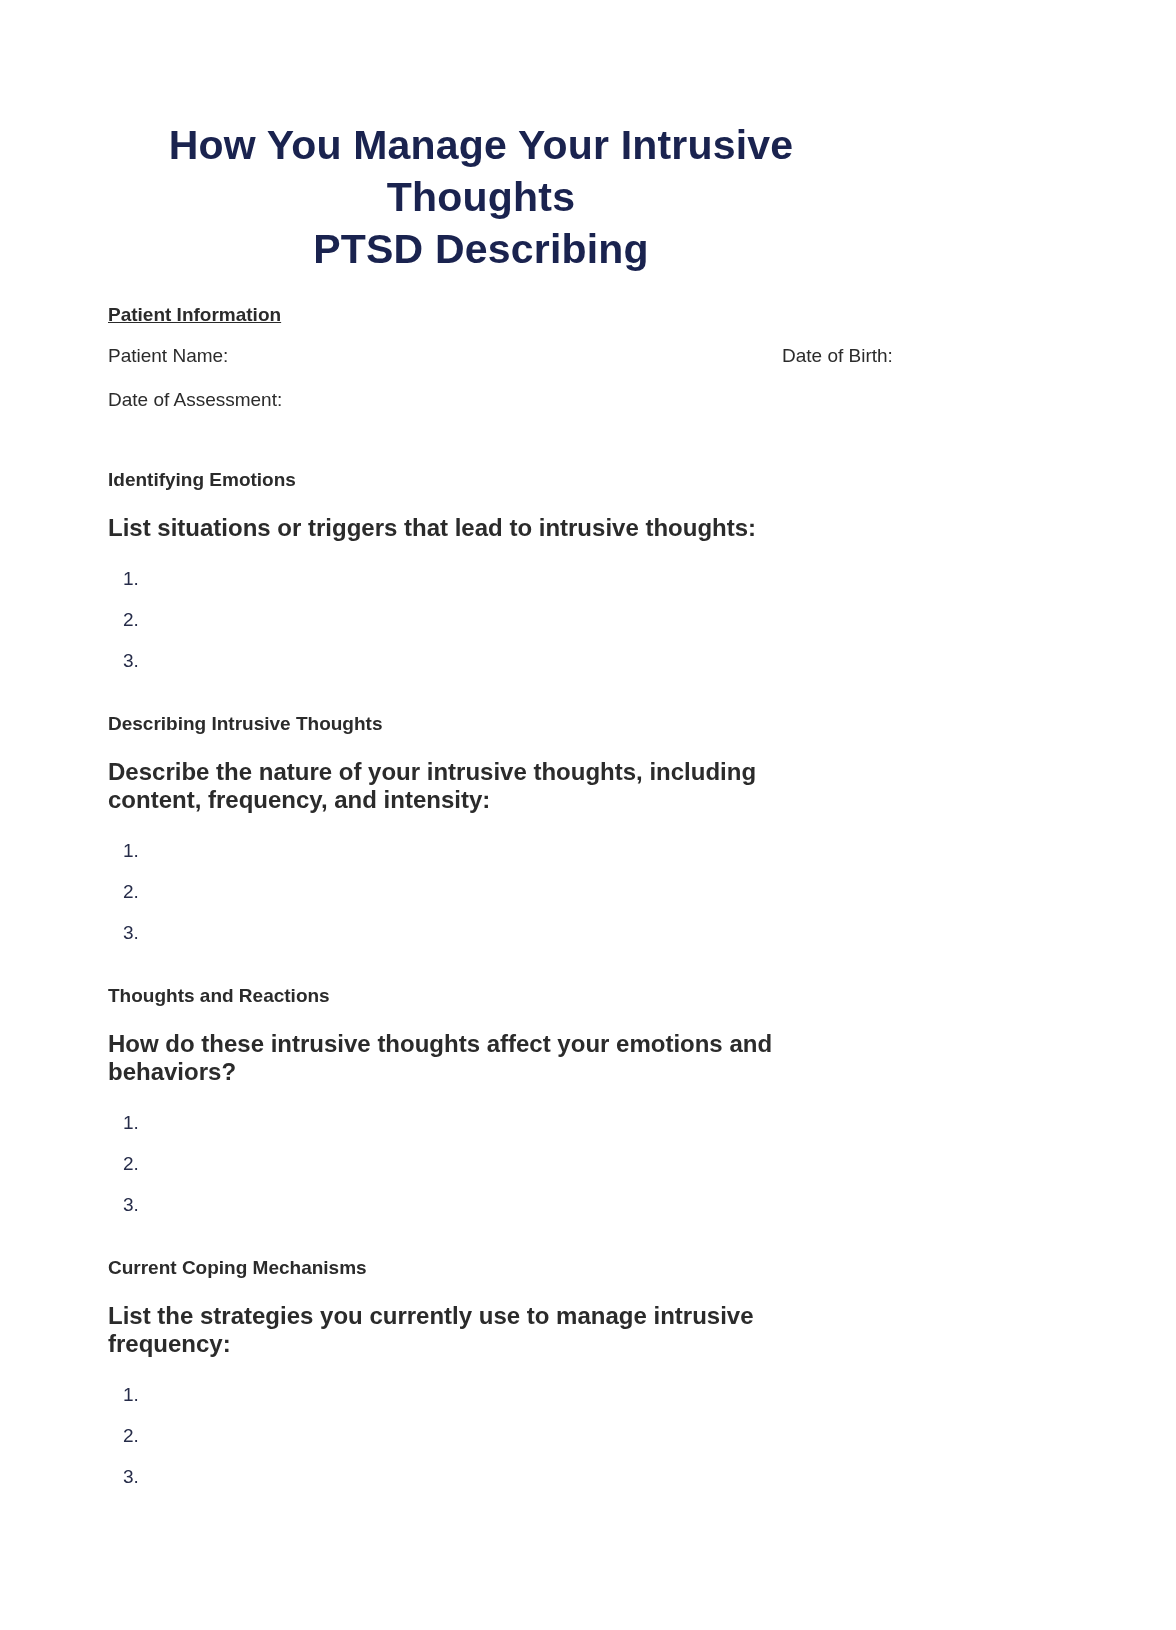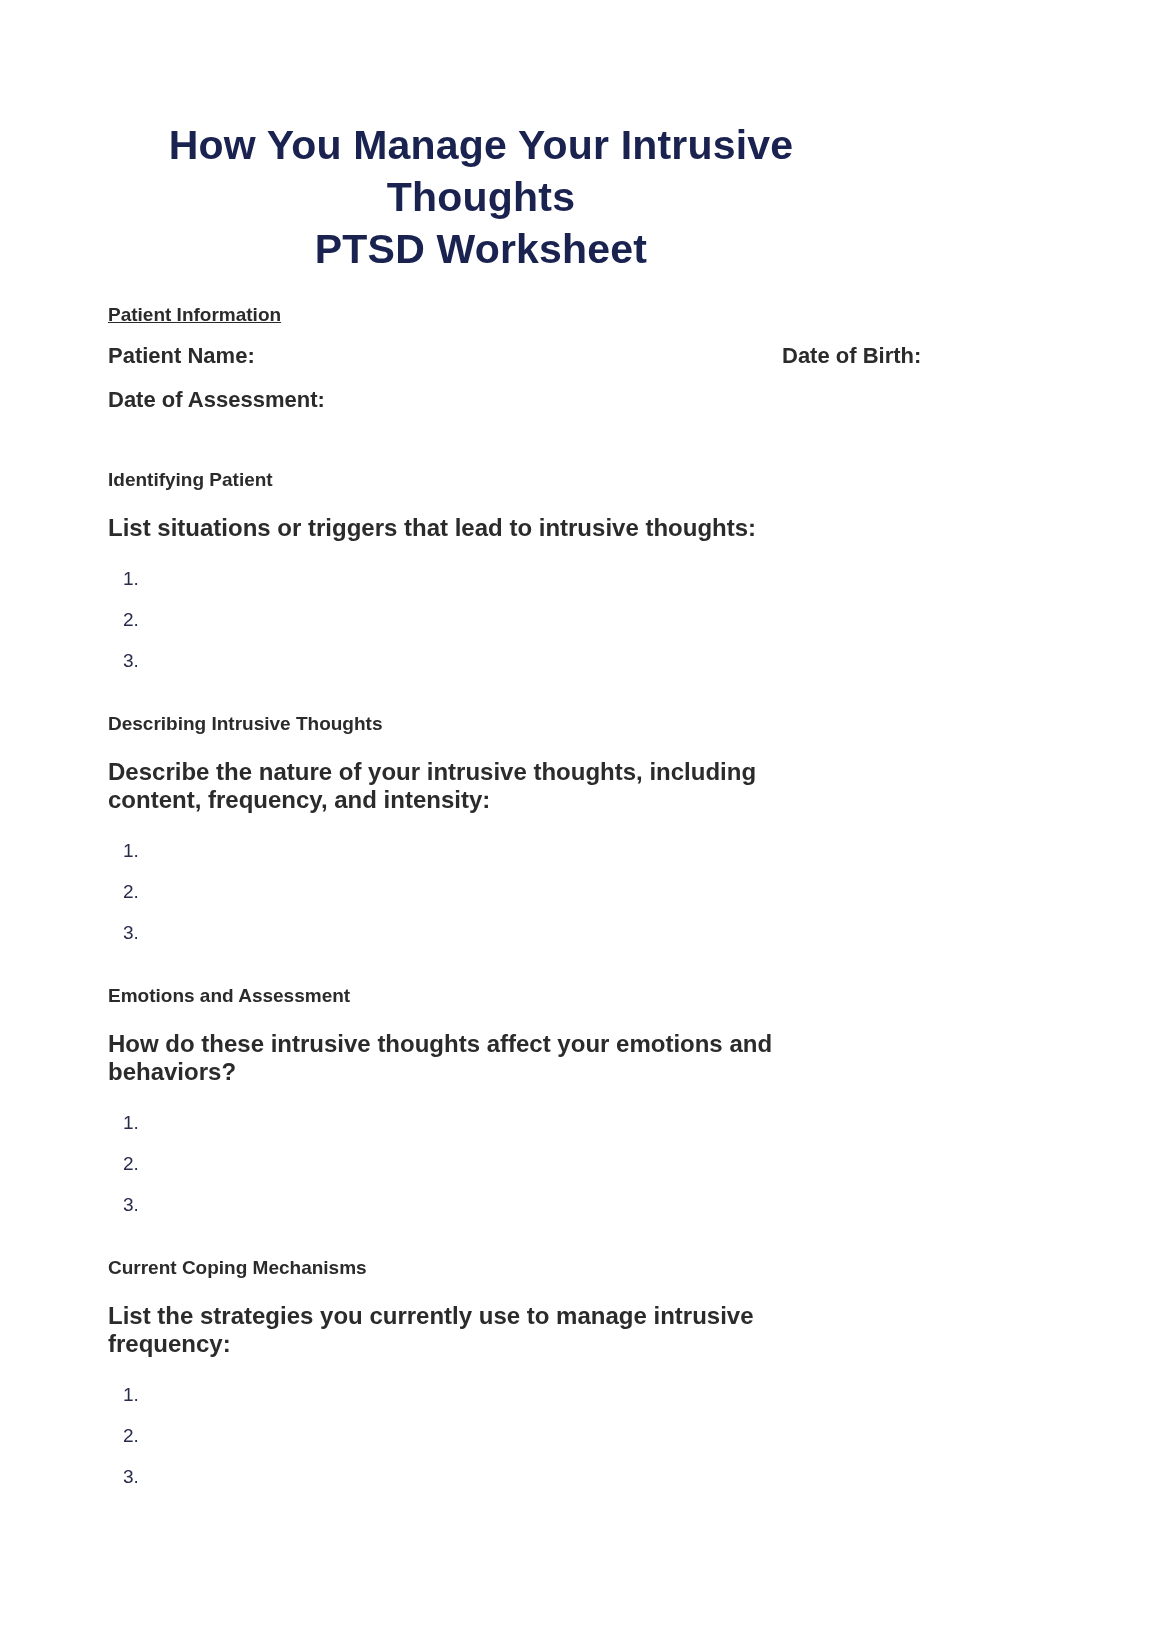--- a/index.html
+++ b/index.html
@@ -31,23 +31,23 @@
   .info-heading {
     margin-top: 25px;
     font-size: 19px;
     line-height: 23px;
     font-weight: 700;
     text-decoration: underline;
   }
   .info-row {
     position: relative;
     margin-top: 18px;
-    font-size: 22px;
+    font-size: 19px;
     line-height: 23px;
-    font-weight: 700;
+    font-weight: 400;
   }
   .dob-label {
     position: absolute;
     left: 674px;
     top: 0;
     white-space: nowrap;
   }
   .assessment-row { margin-top: 21px; }
   .section-heading {
     margin-top: 40px;
@@ -76,51 +76,51 @@
     margin-bottom: 18px;
   }
 </style>
 </head>
 <body>
 
 <div class="page">
 
   <h1 class="doc-title">
     <span>How You Manage Your Intrusive Thoughts</span>
-    <span>PTSD Worksheet</span>
+    <span>PTSD Describing</span>
   </h1>
 
   <div class="info-heading">Patient Information</div>
 
   <div class="info-row">
     <span>Patient Name:</span>
     <span class="dob-label">Date of Birth:</span>
   </div>
 
   <div class="info-row assessment-row">
     <span>Date of Assessment:</span>
   </div>
 
-  <div class="section-heading first">Identifying Patient</div>
+  <div class="section-heading first">Identifying Emotions</div>
   <div class="section-prompt">List situations or triggers that lead to intrusive thoughts:</div>
   <ul class="num-list">
     <li class="num-item">1.</li>
     <li class="num-item">2.</li>
     <li class="num-item">3.</li>
   </ul>
 
   <div class="section-heading">Describing Intrusive Thoughts</div>
   <div class="section-prompt">Describe the nature of your intrusive thoughts, including content, frequency, and intensity:</div>
   <ul class="num-list">
     <li class="num-item">1.</li>
     <li class="num-item">2.</li>
     <li class="num-item">3.</li>
   </ul>
 
-  <div class="section-heading">Emotions and Assessment</div>
+  <div class="section-heading">Thoughts and Reactions</div>
   <div class="section-prompt">How do these intrusive thoughts affect your emotions and behaviors?</div>
   <ul class="num-list">
     <li class="num-item">1.</li>
     <li class="num-item">2.</li>
     <li class="num-item">3.</li>
   </ul>
 
   <div class="section-heading">Current Coping Mechanisms</div>
   <div class="section-prompt">List the strategies you currently use to manage intrusive frequency:</div>
   <ul class="num-list">

